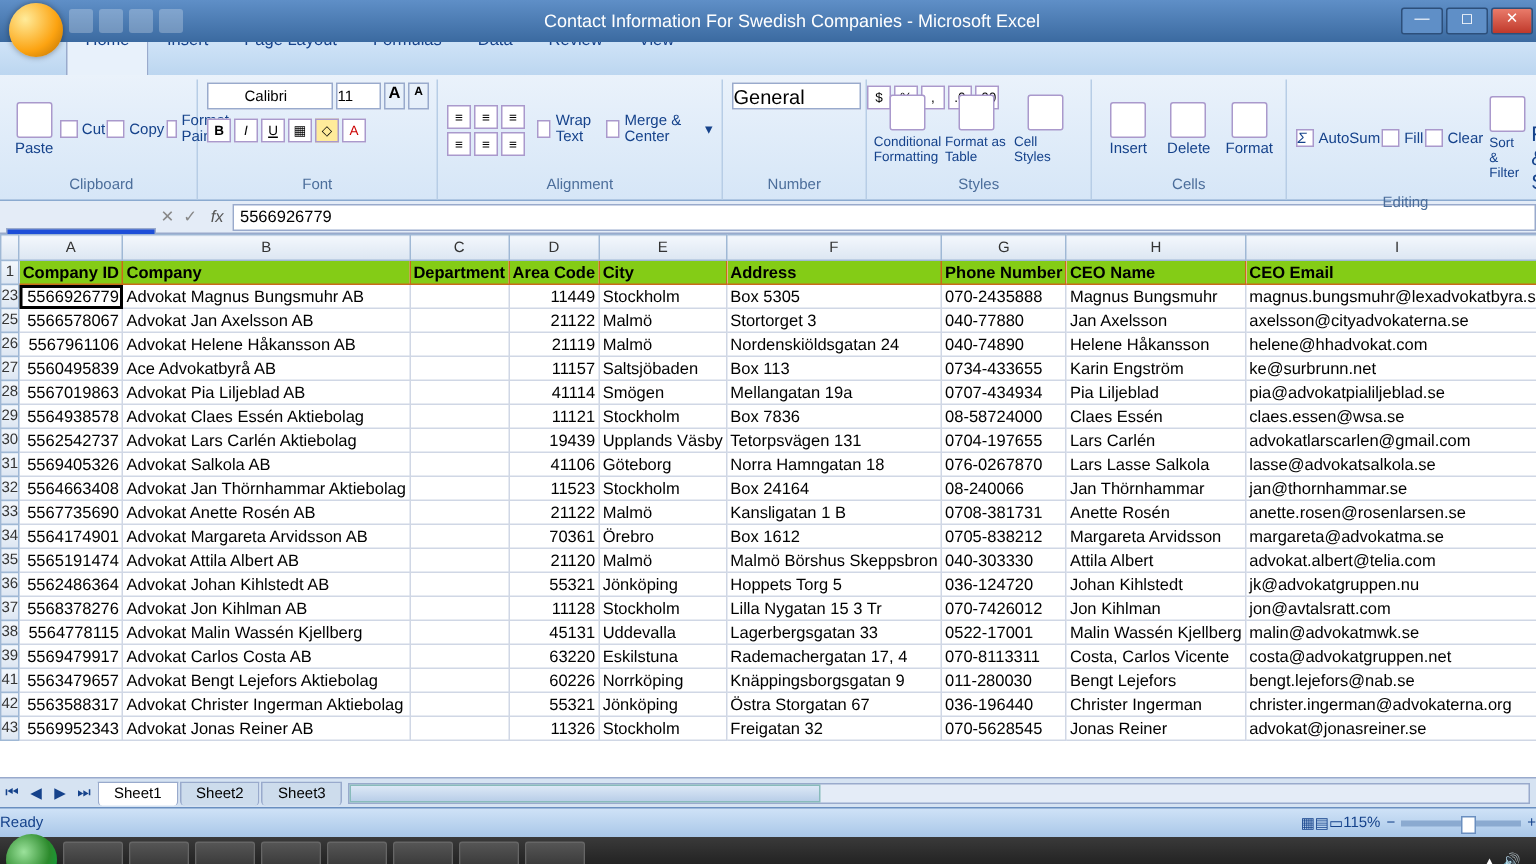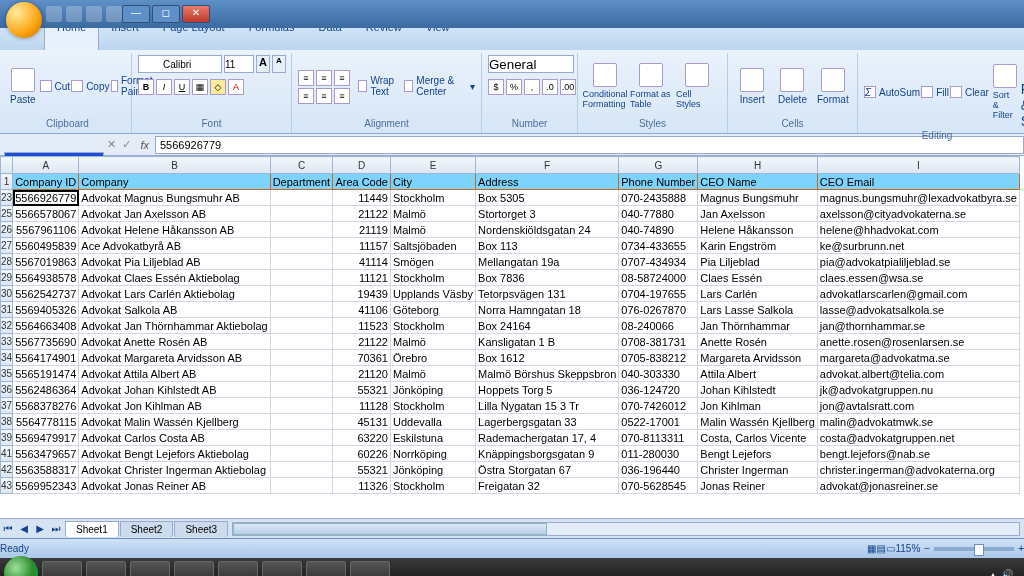--- a/index.html
+++ b/index.html
@@ -35,21 +35,21 @@
 .namebox { width: 100px; height: 18px; border: 1px solid #9ac; background: #1d4ed8; margin-left: 4px; font-size: 11px; padding: 0 4px; line-height: 16px; margin-top: 32px; }
 .fx { margin: 0 6px; font-style: italic; color: #555; }
 .formula { flex: 1; height: 18px; border: 1px solid #9ac; background: #fff; padding: 0 4px; line-height: 16px; }
 
 .sheet-area { height: 362px; background: #fff; overflow: hidden; position: relative; }
 table { border-collapse: collapse; width: 1020px; }
 th.colh, td.rowh { background: linear-gradient(#f3f7fc,#dce6f2); border: 1px solid #9fb8d5; font-size: 10px; font-weight: normal; color: #333; text-align: center; }
 th.colh { height: 17px; }
 td.rowh { width: 22px; }
 td.cell { border: 1px solid #d0d7e5; height: 16px; font-size: 11px; padding: 0 2px; white-space: nowrap; overflow: hidden; }
-tr.headerrow td.cell { background: #7dd3fc; color: #000; font-weight: normal; border: 1px solid #c96a1a; }
+tr.headerrow td.cell { background: #84cc16; color: #000; font-weight: bold; border: 1px solid #c96a1a; }
 .selcell { outline: 2px solid #000; outline-offset: -2px; }
 td.num { text-align: right; }
 
 .tabs-row { height: 20px; background: #d6e3f2; border-top: 1px solid #9ac; display: flex; align-items: center; font-size: 10px; }
 .sheettab { padding: 2px 10px; background: #fff; border: 1px solid #9ac; border-bottom: none; border-radius: 0 0 3px 3px; margin-left: 1px; }
 .sheettab.inactive { background: #cddcec; }
 .navbtn { width: 16px; text-align: center; color: #15428b; }
 .hscroll { flex: 1; height: 14px; background: #e4ecf7; border: 1px solid #9ac; margin: 0 4px; position: relative; }
 .hscroll-thumb { position: absolute; left: 0; width: 40%; height: 100%; background: linear-gradient(#dce8f6,#b9cee8); border: 1px solid #8bb; }
 
@@ -68,20 +68,21 @@
 <body>
 
 <div class="titlebar">
   <div class="orb"></div>
   <div class="qat">
       <span></span>
       <span></span>
       <span></span>
       <span></span>
     </div>
+  <div class="title-text">Contact Information For Swedish Companies - Microsoft Excel</div>
   <div class="winbtns">
     <div>—</div>
     <div>◻</div>
     <div class="close">✕</div>
   </div>
 </div>
 
 <div class="ribbon-tabs" id="ribbontabs">
     <div class="active">Home</div>
     <div>Insert</div>
@@ -149,21 +150,21 @@
         <span>
             <i></i>
             <span>Wrap Text</span>
           </span>
         <span><i></i><span>Merge &amp; Center</span> ▾</span>
       </div>
     </div>
     <div class="group-label">Alignment</div>
   </div>
   <div class="group" style="width:96px">
-    <div class="group-body" style="flex-direction:column;align-items:flex-start">
+    <div class="group-body" style="align-items:flex-start">
       <input style="width: 86px; height: 18px; border: 1px solid rgb(153, 170, 204);" value="General">
       <div class="iconrow">
           <b>$</b>
           <b>%</b>
           <b>,</b>
           <b>.0</b>
           <b>.00</b>
         </div>
     </div>
     <div class="group-label">Number</div>

